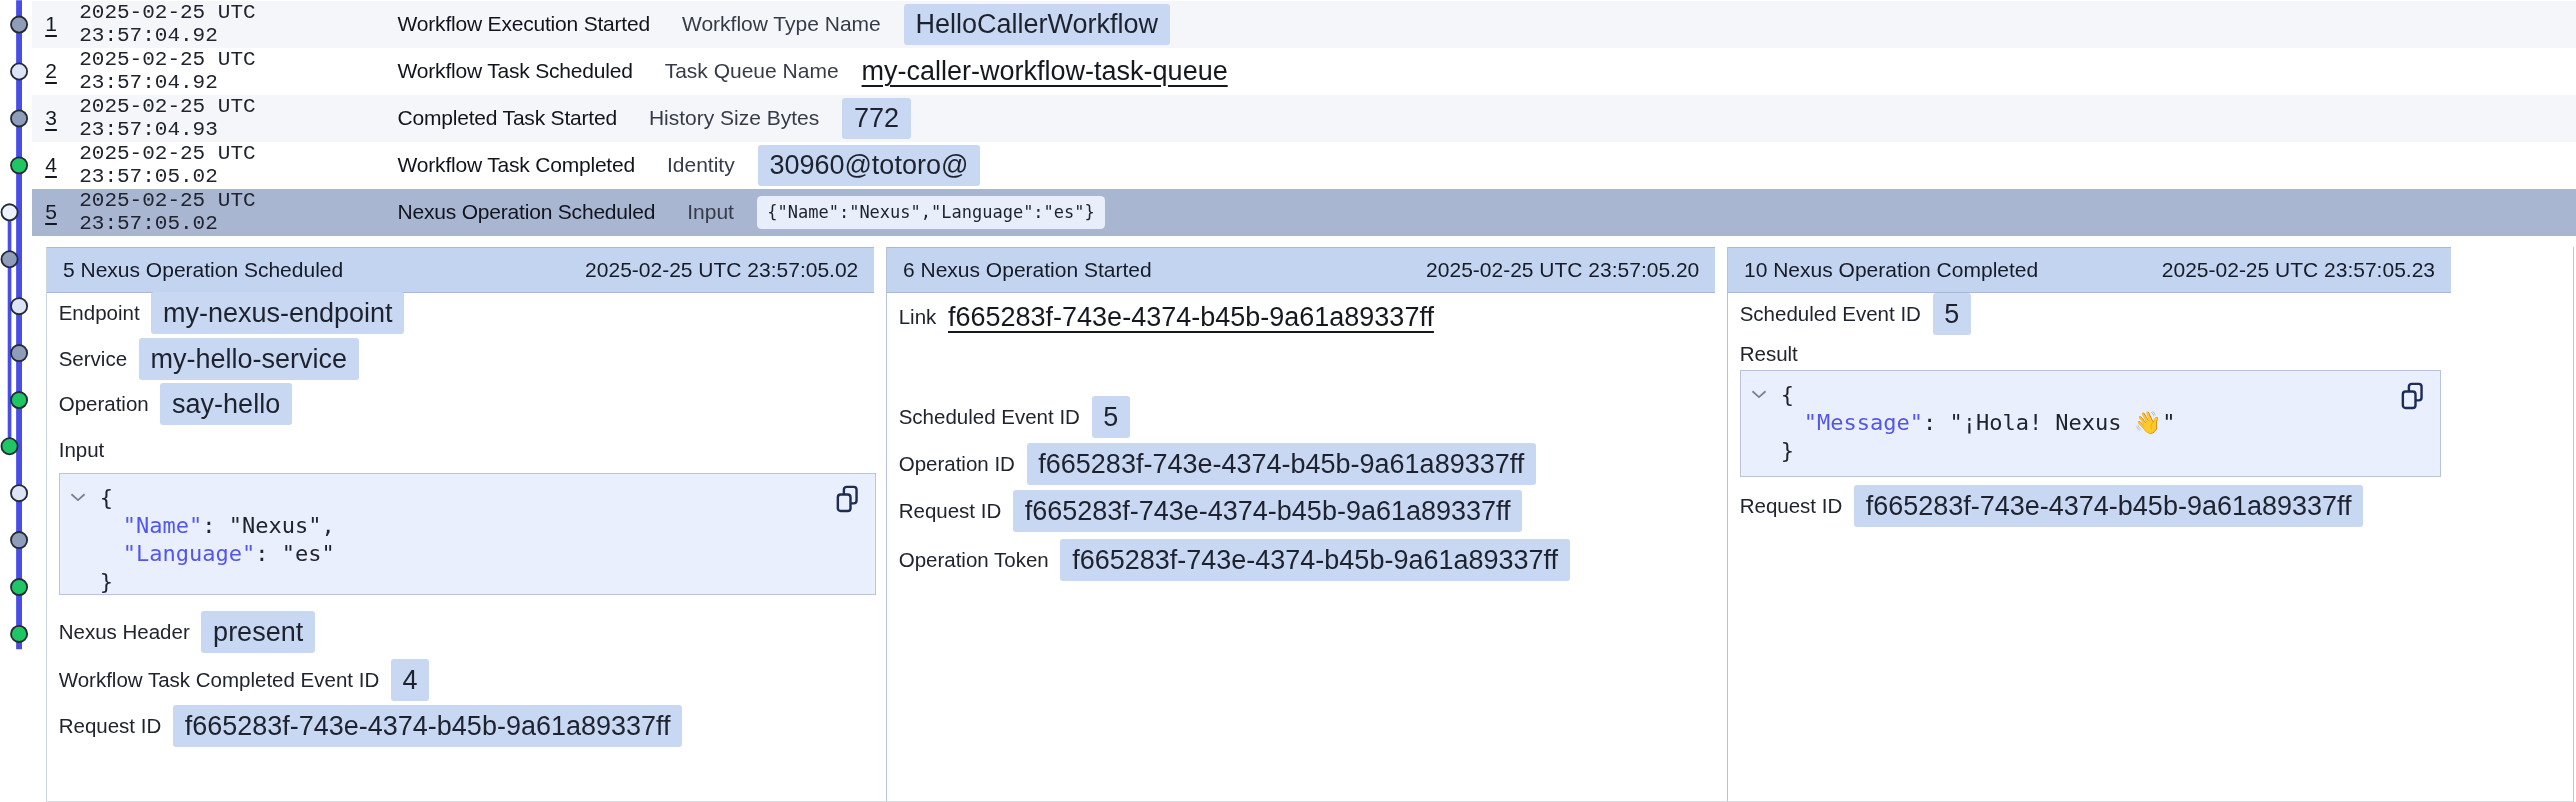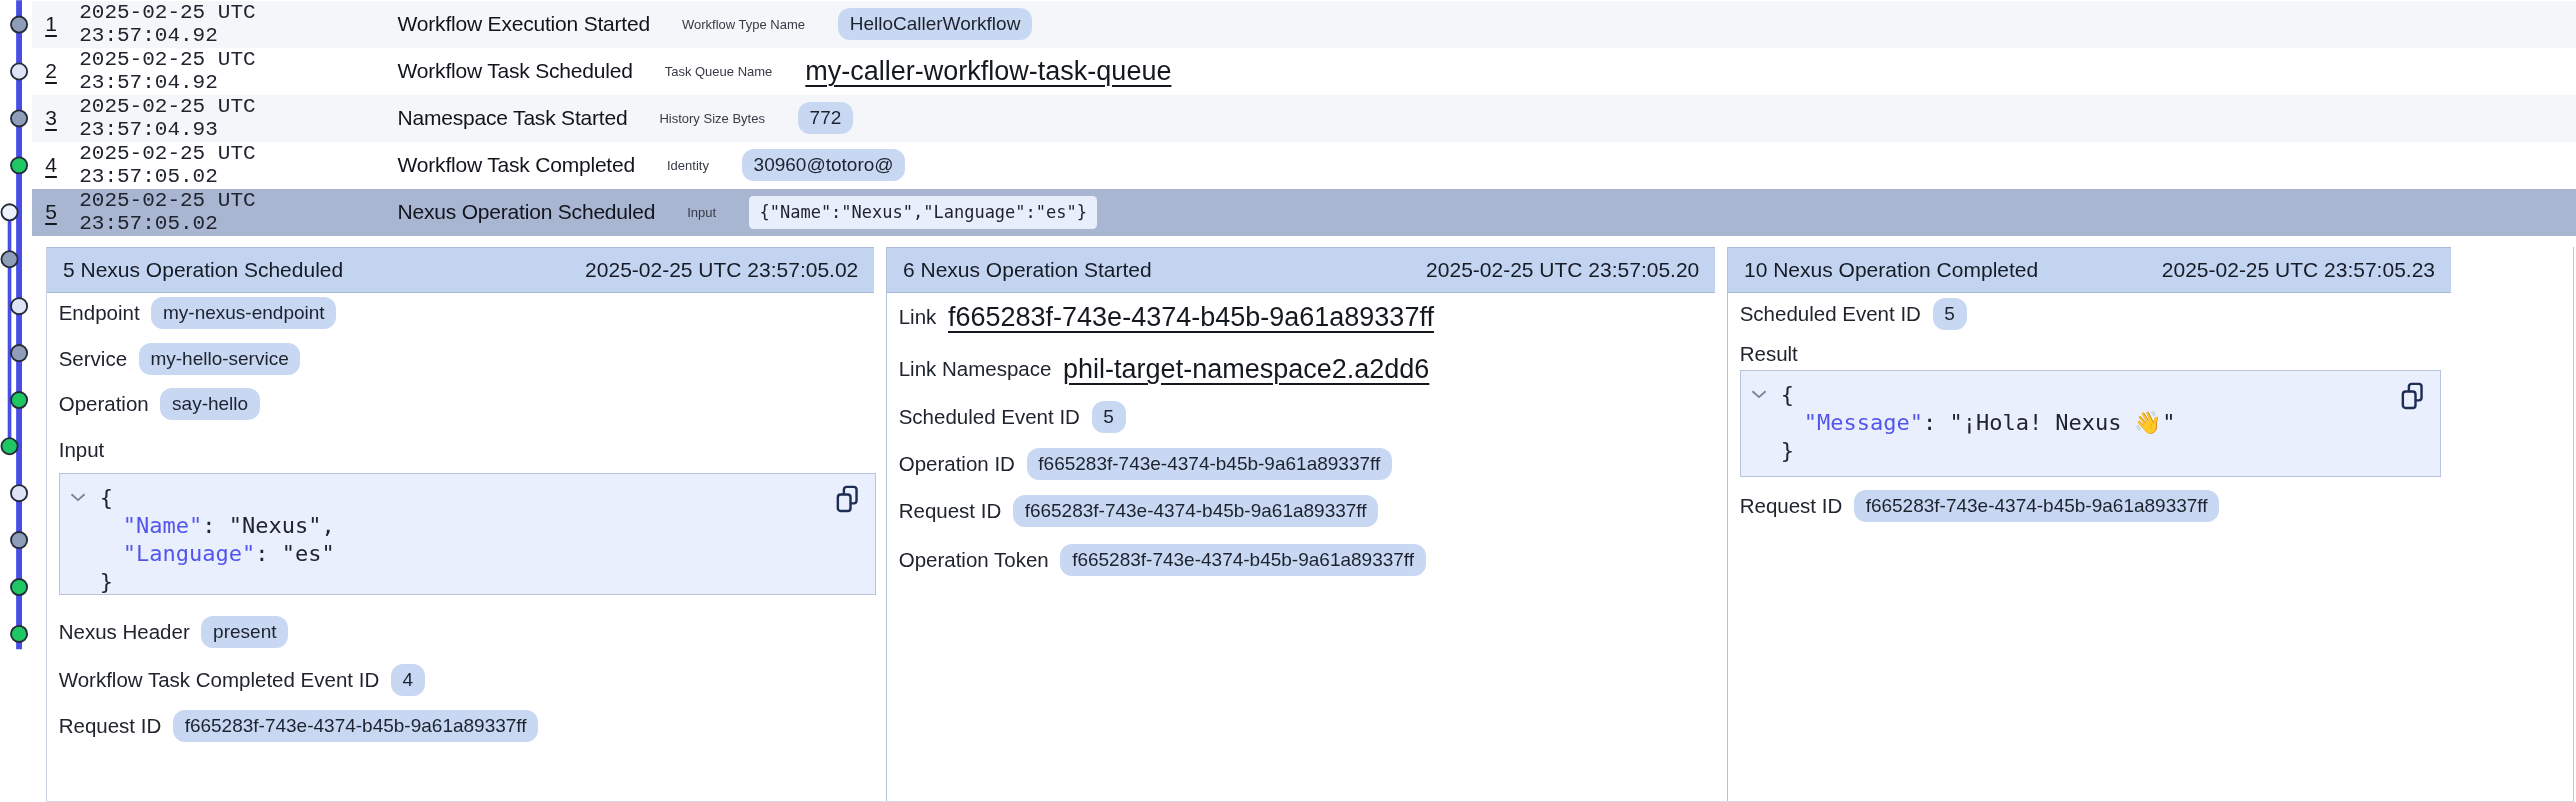--- a/index.html
+++ b/index.html
@@ -12,23 +12,23 @@
 
   
   .rows { position:absolute; left:32px; top:0.7px; width:2544px; }
   .event-row { display:flex; align-items:center; height:47px; padding-left:13.2px; background:#ffffff; }
   .event-row.stripe { background:#f4f6f9; }
   .event-row.selected { background:#a9b6d2; }
   .eid { width:34px; font-size:21px; color:#14181f; text-decoration:underline;
          text-decoration-thickness:1.5px; text-underline-offset:4.4px; cursor:pointer; }
   .ts { width:292px; margin-right:26.4px; font-size:21px; color:#20242e;font-family:Liberation Mono, monospace; }
   .ename { margin-right:32px; font-size:21px; font-weight:400; color:#11141c; letter-spacing:-0.2px; }
-  .alabel { margin-right:33px; font-size:13px; color:#363b47; }
-  .badge { display:inline-block; background:#c8d8f2; border-radius:12px; padding:5.1px 11.7px;
-           font-size:19px; color:#1d222e; white-space:nowrap; }
+  .alabel { margin-right:23px; font-size:21px; color:#363b47; }
+  .badge { display:inline-block; background:#c8d8f2; border-radius:3px; padding:5.1px 11.7px;
+           font-size:27px; color:#1d222e; white-space:nowrap; }
   .mono-badge { font-family:"DejaVu Sans Mono", monospace; font-size:17px; background:#e9eefb;
            padding:6.6px 10.3px; border-radius:4.4px; }
   .vlink { font-size:27px; color:#14181f; text-decoration:underline;
            text-decoration-thickness:1.5px; text-underline-offset:5.1px; cursor:pointer; white-space:nowrap; }
 
   
   .panels { position:absolute; left:46px; top:247px; width:2528px; height:555px;
             border-left:1.5px solid #ccd3e0; border-right:1.5px solid #bcc7db; border-bottom:1.5px solid #d5dae4; }
   .panel { position:absolute; top:0; bottom:0; }
   .panel.p1 { left:0; width:839px; }
@@ -89,21 +89,21 @@
     <div class="event-row">
       <a class="eid">2</a>
       <span class="ts">2025-02-25 UTC 23:57:04.92</span>
       <span class="ename">Workflow Task Scheduled</span>
       <span class="alabel">Task Queue Name</span>
       <a class="vlink">my-caller-workflow-task-queue</a>
     </div>
     <div class="event-row stripe">
       <a class="eid">3</a>
       <span class="ts">2025-02-25 UTC 23:57:04.93</span>
-      <span class="ename">Namespace Task Started</span>
+      <span class="ename">Completed Task Started</span>
       <span class="alabel">History Size Bytes</span>
       <span class="badge">772</span>
     </div>
     <div class="event-row">
       <a class="eid">4</a>
       <span class="ts">2025-02-25 UTC 23:57:05.02</span>
       <span class="ename">Workflow Task Completed</span>
       <span class="alabel">Identity</span>
       <span class="badge">30960@totoro@</span>
     </div>
@@ -173,24 +173,20 @@
 
     <section class="panel p2">
       <header class="phead">
         <span>6 Nexus Operation Started</span>
         <span>2025-02-25 UTC 23:57:05.20</span>
       </header>
       <div class="prow" style="top:50px">
         <span class="flabel">Link</span>
         <a class="vlink">f665283f-743e-4374-b45b-9a61a89337ff</a>
       </div>
-      <div class="prow" style="top:102px">
-        <span class="flabel">Link Namespace</span>
-        <a class="vlink">phil-target-namespace2.a2dd6</a>
-      </div>
       <div class="prow" style="top:150px">
         <span class="flabel">Scheduled Event ID</span>
         <span class="badge">5</span>
       </div>
       <div class="prow" style="top:197px">
         <span class="flabel">Operation ID</span>
         <span class="badge">f665283f-743e-4374-b45b-9a61a89337ff</span>
       </div>
       <div class="prow" style="top:244px">
         <span class="flabel">Request ID</span>

